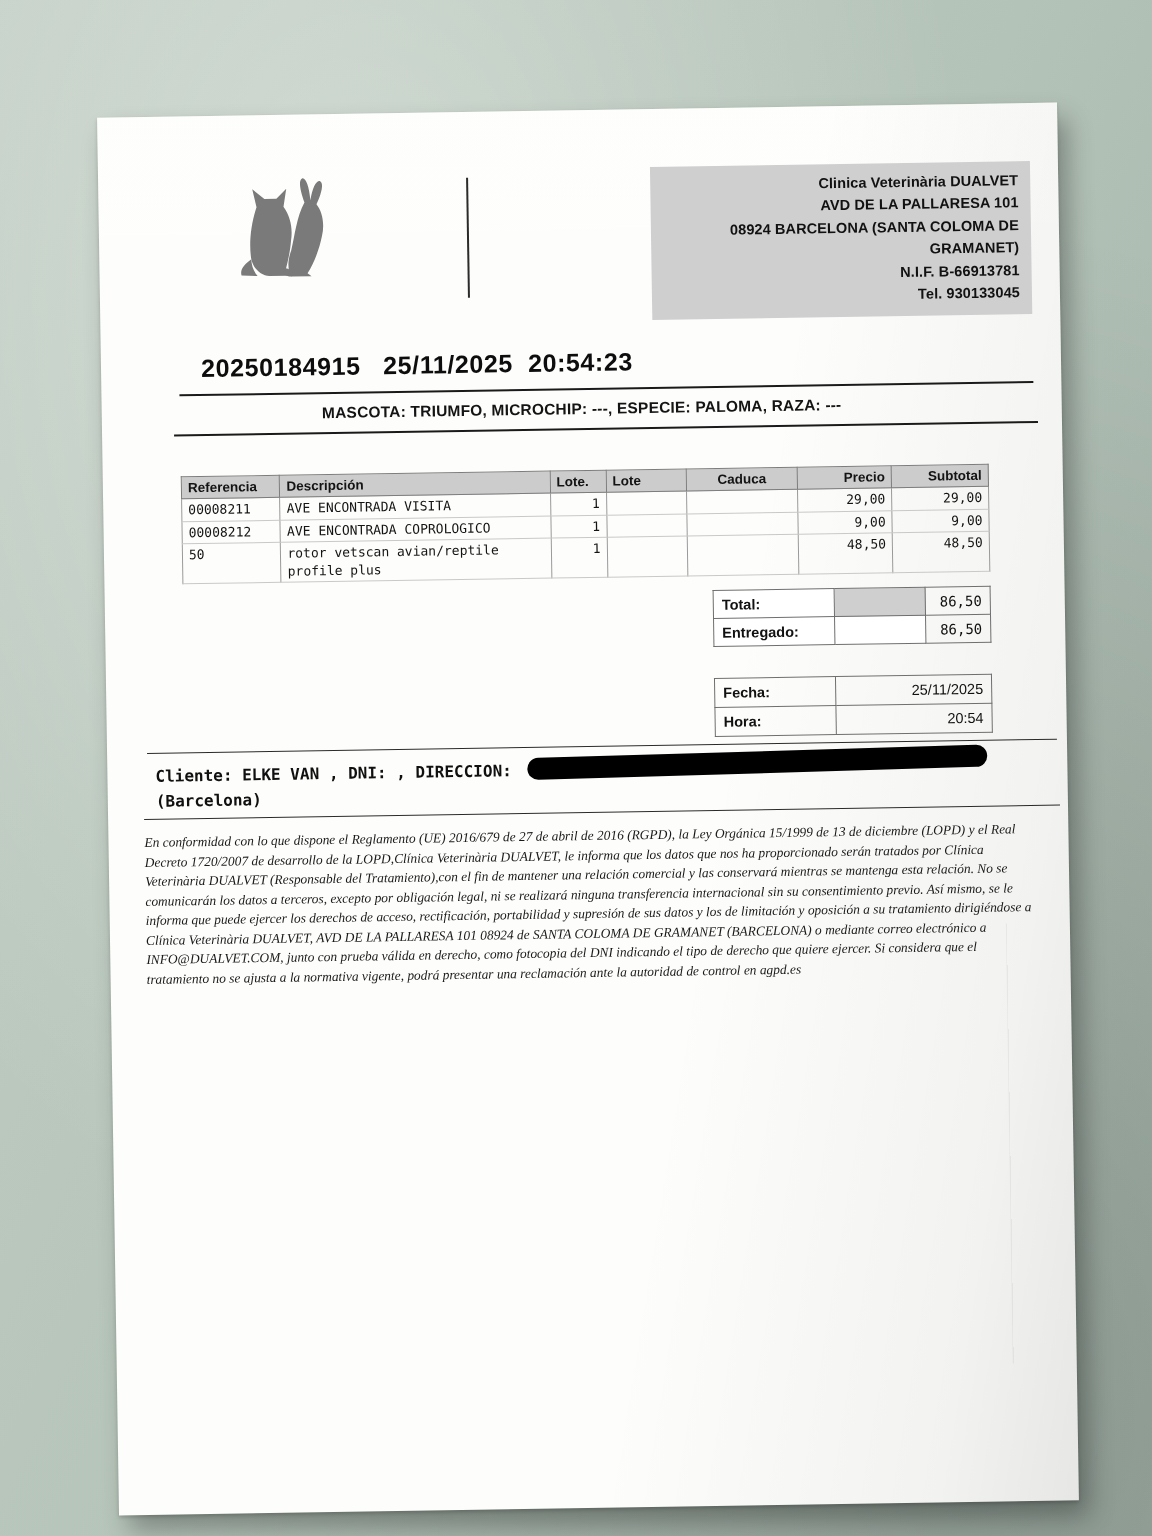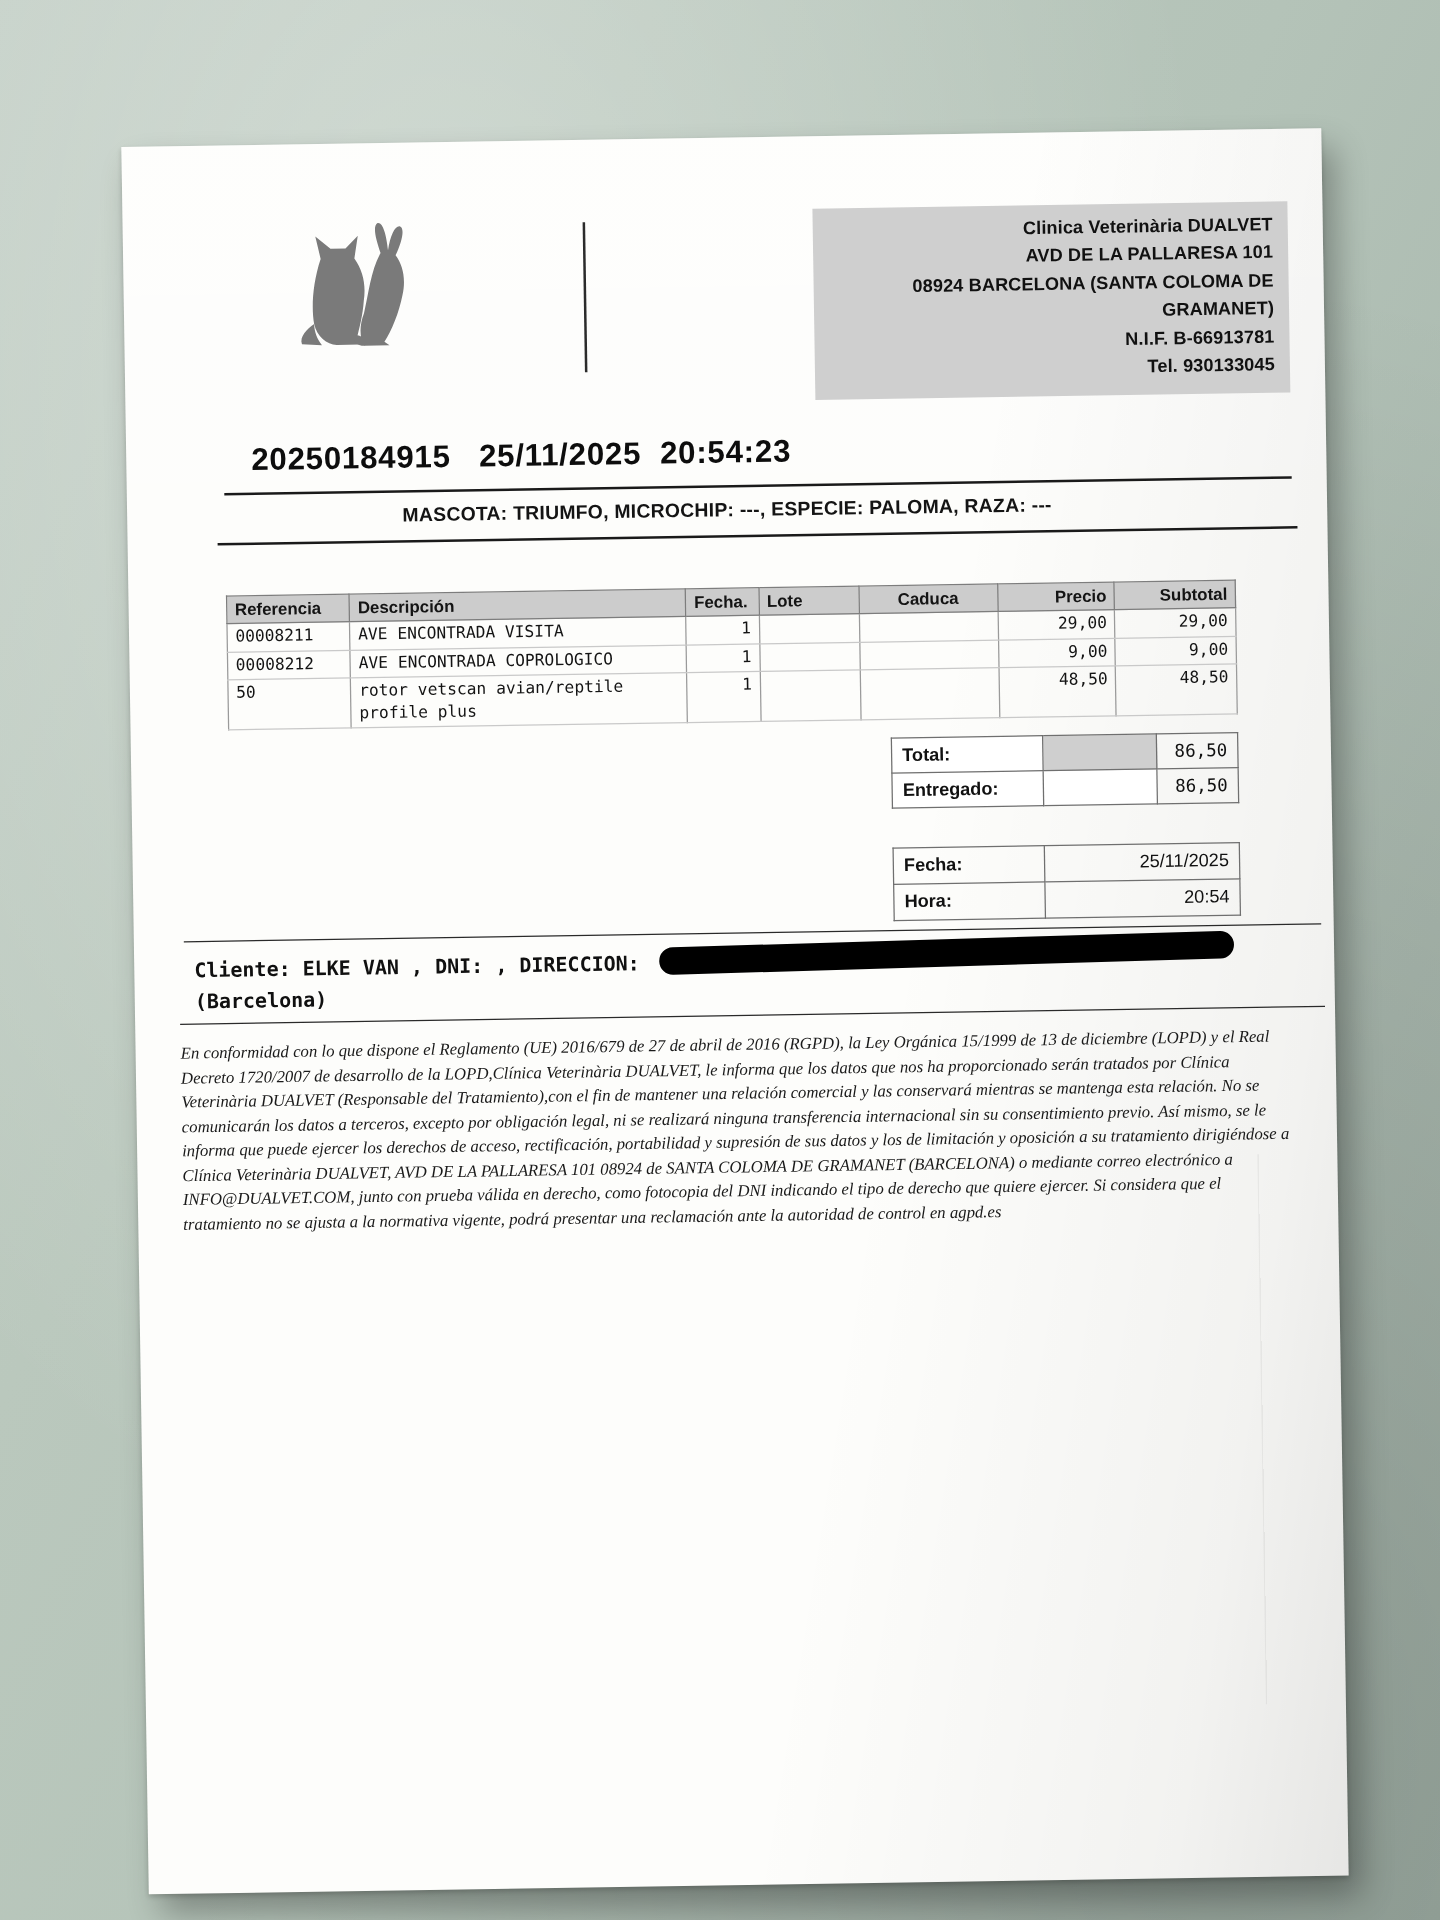--- a/index.html
+++ b/index.html
@@ -330,21 +330,21 @@
     <div class="rule"></div>
 
     <div class="pet-line">MASCOTA: TRIUMFO, MICROCHIP: ---, ESPECIE: PALOMA, RAZA: ---</div>
     <div class="rule2"></div>
 
     <table class="items">
       <thead>
         <tr>
           <th class="c-ref">Referencia</th>
           <th class="c-desc">Descripción</th>
-          <th class="c-cant">Fecha.</th>
+          <th class="c-cant">Lote.</th>
           <th class="c-lote">Lote</th>
           <th class="c-cad">Caduca</th>
           <th class="c-prec">Precio</th>
           <th class="c-sub">Subtotal</th>
         </tr>
       </thead>
       <tbody>
         <tr>
           <td class="c-ref">00008211</td>
           <td class="c-desc">AVE ENCONTRADA VISITA</td>

